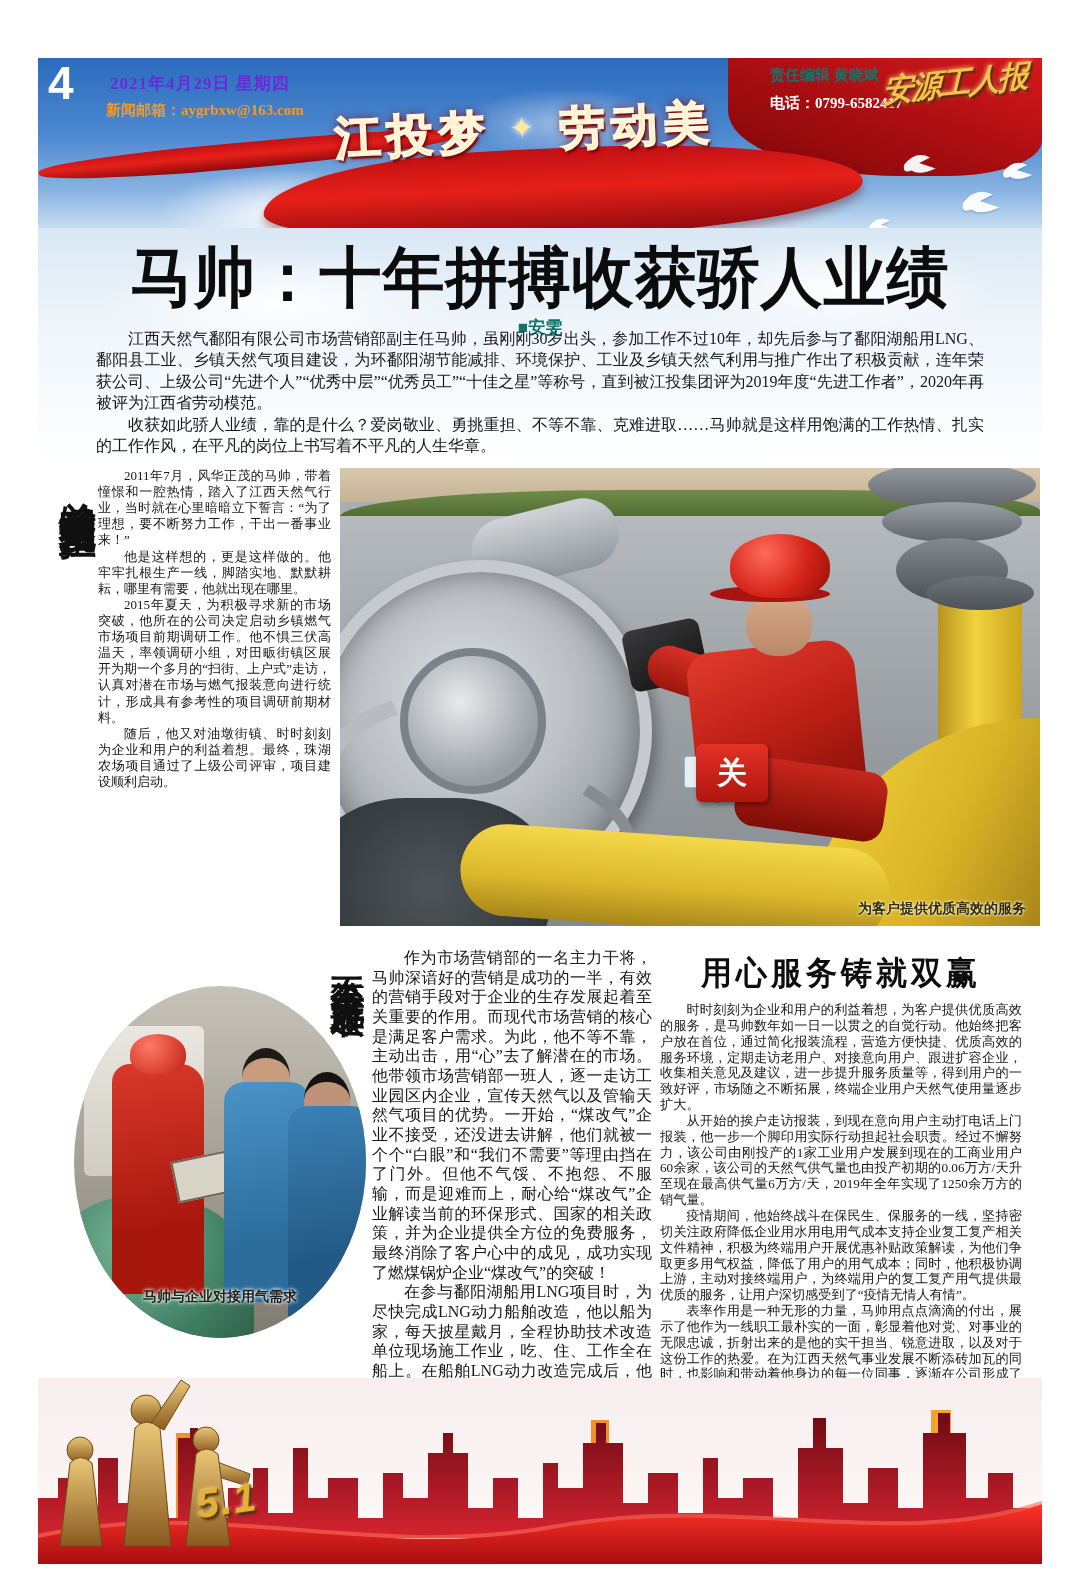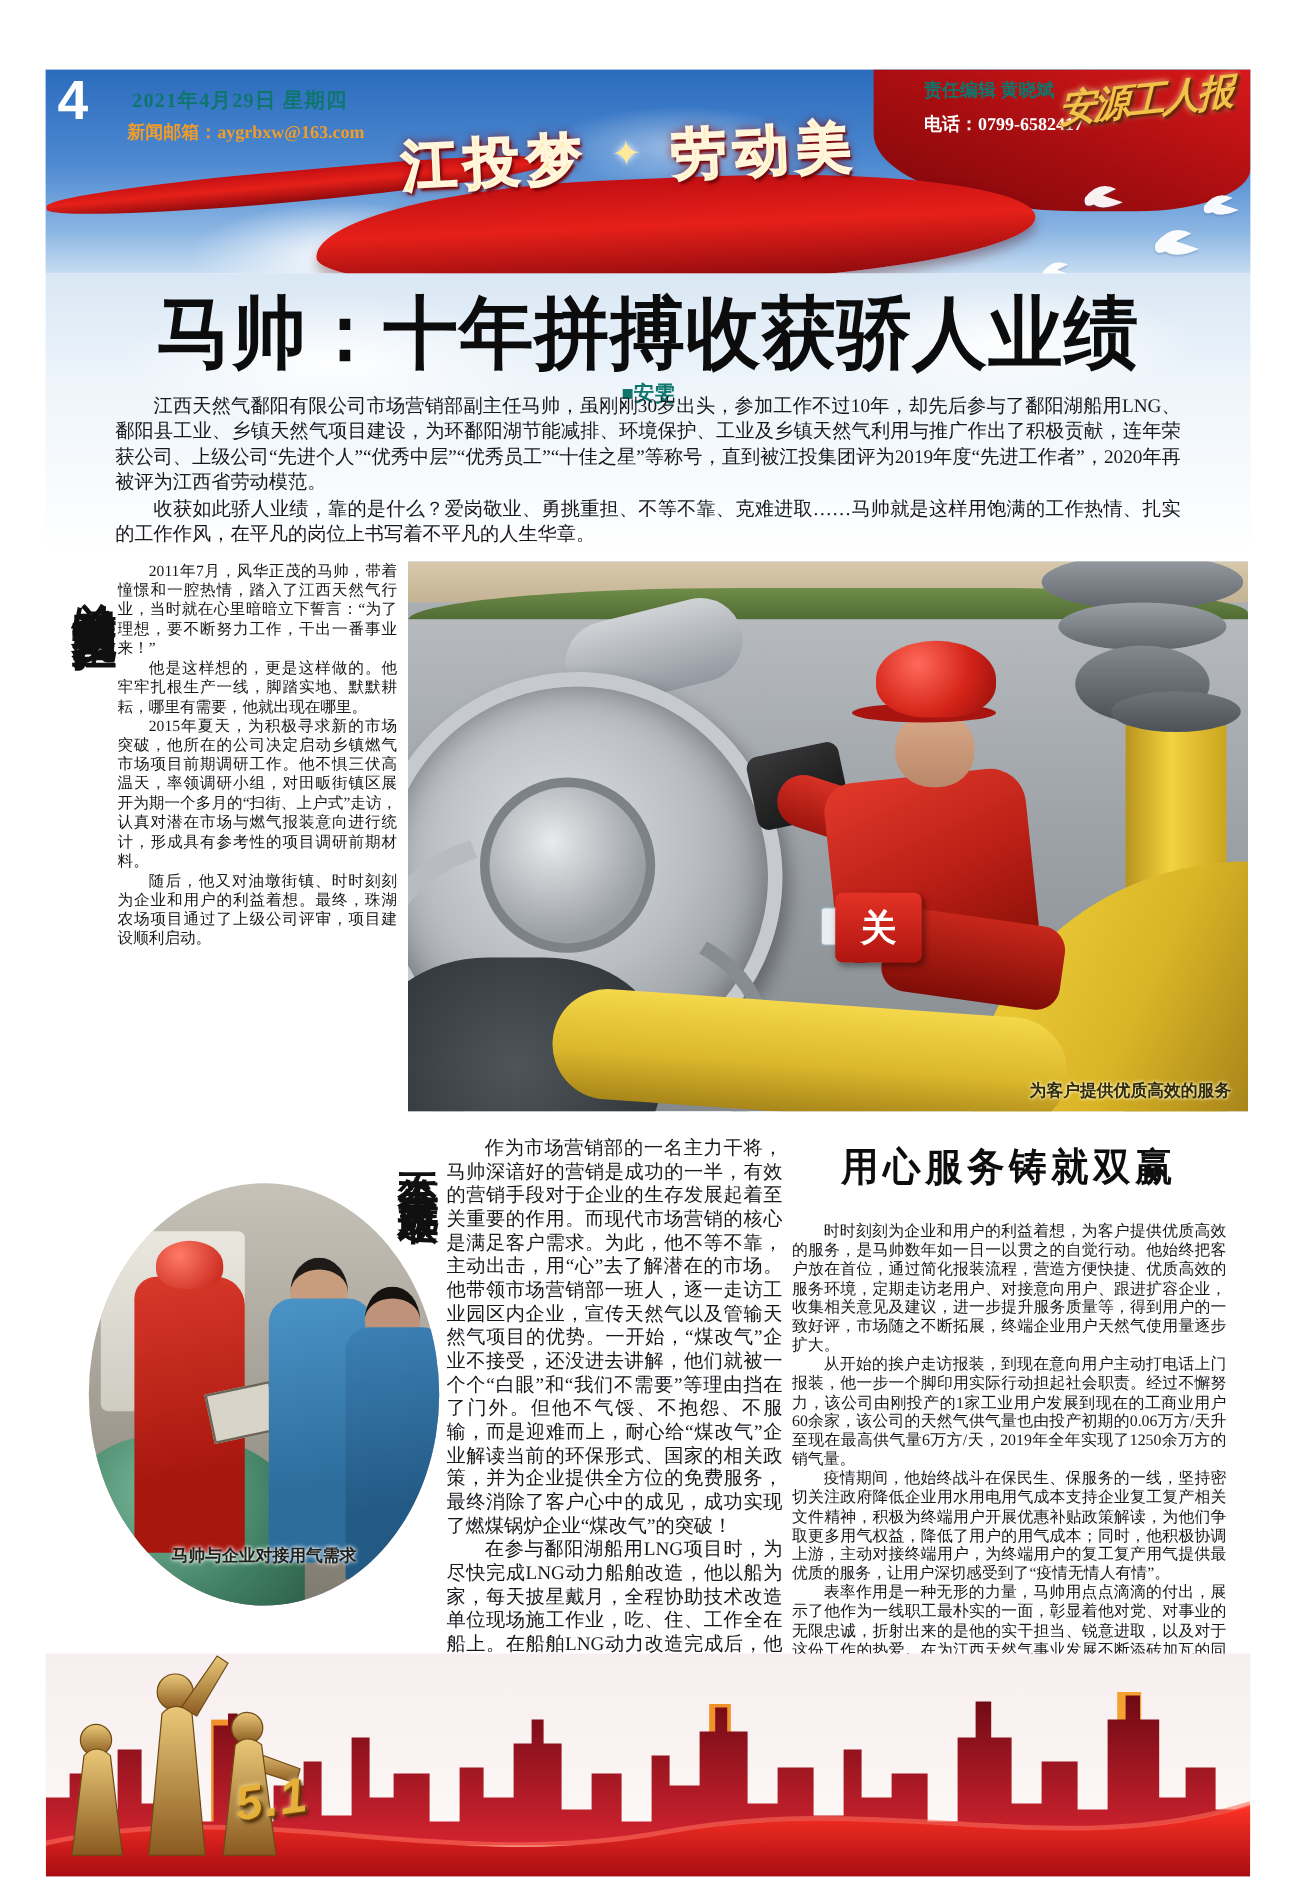--- a/index.html
+++ b/index.html
@@ -6,21 +6,21 @@
   #page{position:relative;width:1080px;height:1580px;background:#fff;overflow:hidden;
         font-family:"Liberation Serif","DejaVu Serif",serif;color:#1c1c1c;}
   .abs{position:absolute;}
 
   
   #header-sky{left:38px;top:58px;width:1004px;height:170px;
     background:linear-gradient(180deg,#2b6cbd 0%,#4c88d0 45%,#8db7e4 80%,#c8ddf1 100%);overflow:hidden;}
   .cloud{position:absolute;background:radial-gradient(ellipse at center,rgba(255,255,255,.95) 0%,rgba(255,255,255,0) 70%);}
   #page-number{left:48px;top:60px;font-family:"Liberation Sans","DejaVu Sans",sans-serif;
     font-size:46px;font-weight:900;color:#fff;line-height:1;}
-  #header-date{left:110px;top:72px;font-size:17px;font-weight:bold;color:#0f766e;letter-spacing:1px;text-align:center;}
+  #header-date{left:110px;top:72px;font-size:17px;font-weight:bold;color:#6d28d9;letter-spacing:1px;text-align:center;}
   #header-email{left:106px;top:101px;font-size:15px;font-weight:bold;color:#f09c2a;}
   .ribbon{position:absolute;background:linear-gradient(180deg,#c31014 0%,#e62019 45%,#8f0a0e 100%);}
   #ribbon-tail-left{left:0;top:84px;width:420px;height:26px;border-radius:50% 40% 60% 50%;transform:rotate(-5deg);}
   #ribbon-right{left:690px;top:0px;width:314px;height:118px;border-radius:0 0 30% 55%;
     background:linear-gradient(200deg,#d8181a 0%,#a50d10 55%,#7e070a 100%);}
   #ribbon-core{left:225px;top:90px;width:600px;height:88px;border-radius:46% 54% 50% 50%/70% 60% 55% 45%;
     transform:rotate(-2.5deg);box-shadow:0 6px 10px rgba(80,0,0,.35);}
   #banner-text{left:245px;top:100px;width:560px;text-align:center;transform:rotate(-2.5deg);
     font-family:"Liberation Sans","DejaVu Sans",sans-serif;font-weight:900;font-size:46px;
     color:#ffd84e;-webkit-text-stroke:1.5px #fff6dc;letter-spacing:6px;
@@ -50,21 +50,21 @@
   #vh1{left:52px;top:472px;height:296px;font-size:37px;letter-spacing:3px;}
   #vh2{left:324px;top:950px;height:336px;font-size:34px;letter-spacing:4px;}
   .col{position:absolute;overflow:hidden;}
   .col p{margin:0;text-indent:2em;text-align:justify;color:#17171c;}
   #col1{left:98px;top:468px;width:233px;height:494px;}
   #col1 p{font-size:13px;line-height:1.24;}
   #col2{left:372px;top:948px;width:280px;height:462px;}
   #col2 p{font-size:16px;line-height:1.23;}
   #sec3-title{left:660px;top:952px;width:362px;text-align:center;font-weight:900;font-size:31px;
     letter-spacing:4px;color:#0d0d0d;transform:scaleY(1.05);}
-  #col3{left:660px;top:1002px;width:362px;height:402px;margin-top:16px;}
+  #col3{left:660px;top:1002px;width:362px;height:402px;}
   #col3 p{font-size:13.2px;line-height:1.2;}
 
   
   #main-photo{left:340px;top:468px;width:700px;height:458px;overflow:hidden;background:#a9aeb3;}
   #mp-dirt{left:0;top:0;width:700px;height:34px;background:linear-gradient(180deg,#d8c9ac,#c4b394);}
   #mp-grass{left:0;top:22px;width:700px;height:30px;border-radius:40% 30% 0 0/90% 70% 0 0;
     background:linear-gradient(180deg,#6f8d49,#4c6731);}
   #mp-concrete{left:0;top:48px;width:700px;height:410px;
     background:linear-gradient(180deg,#b6babe 0%,#9ca1a6 45%,#84898e 100%);}
   #mp-left-wheel{left:-30px;top:92px;width:318px;height:318px;border-radius:50%;

